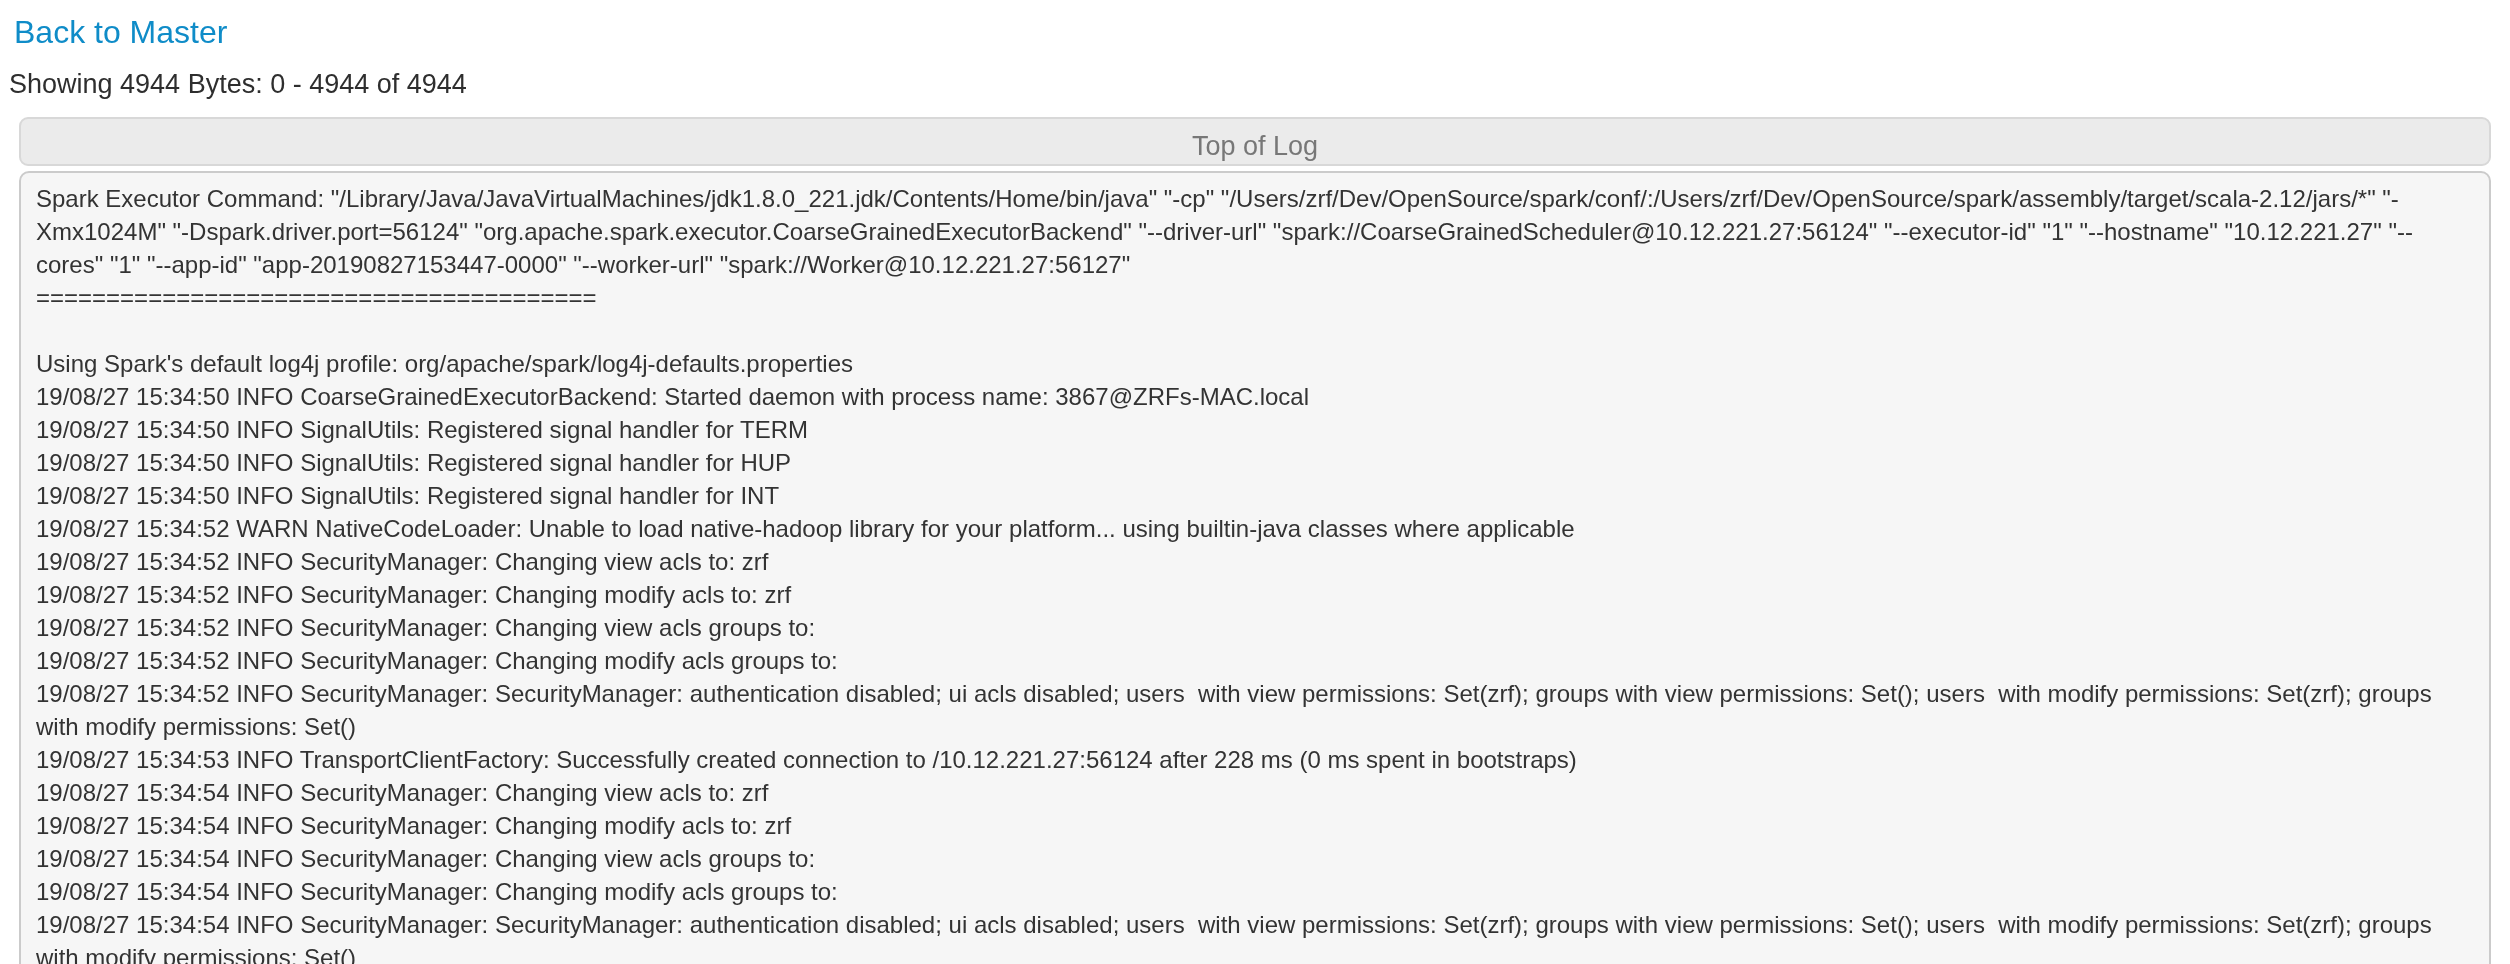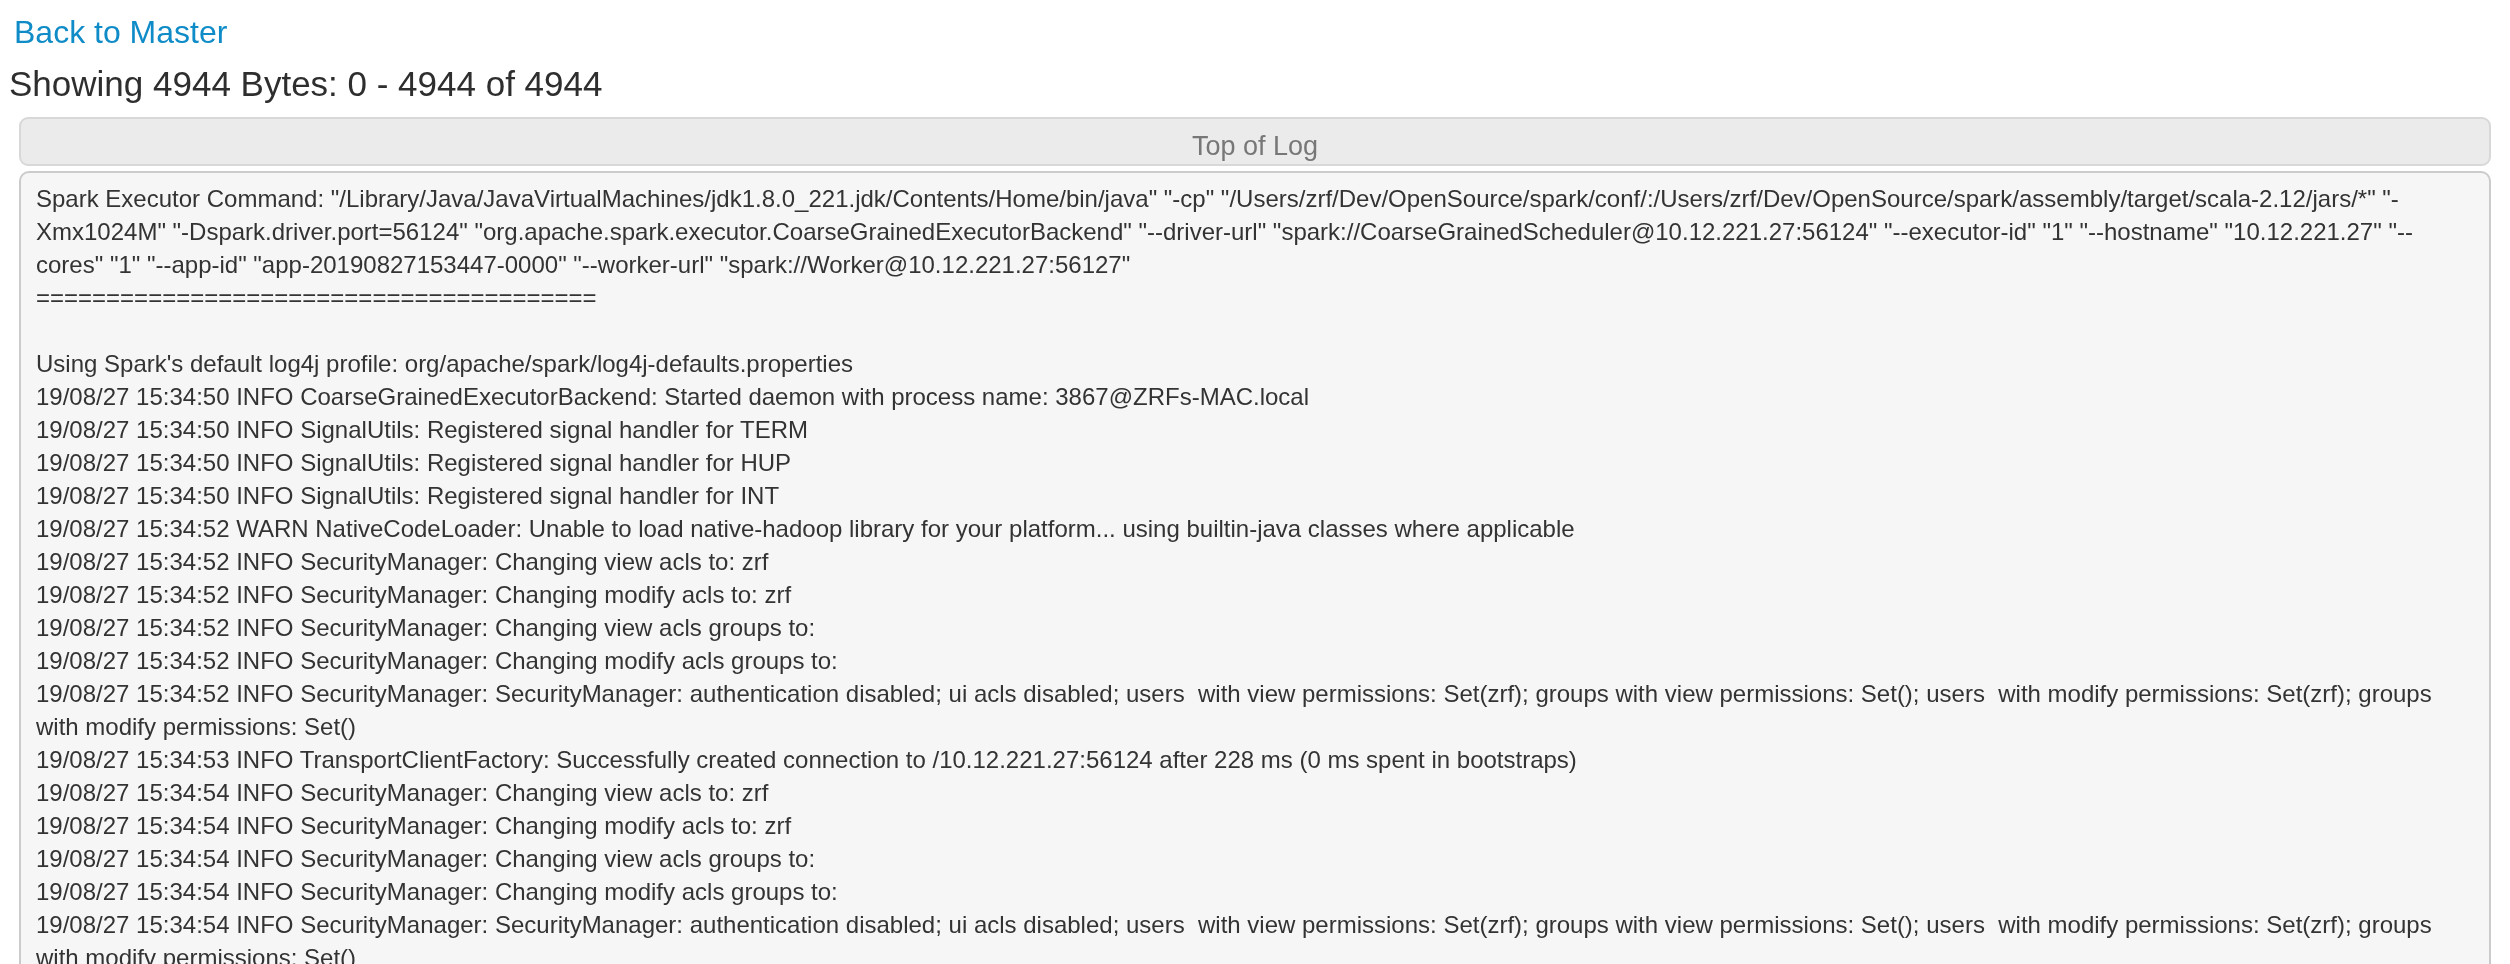--- a/index.html
+++ b/index.html
@@ -19,21 +19,21 @@
     margin: 16px 0 0 14px;
     font-size: 32px;
     line-height: 32px;
     color: #0f8cc8;
     text-decoration: none;
     cursor: pointer;
   }
 
   .byte-range {
     margin: 20px 0 0 9px;
-    font-size: 35px;
+    font-size: 27px;
     line-height: 32px;
     color: #2e2e2e;
   }
 
   .log-header-btn {
     display: block;
     box-sizing: border-box;
     width: 2472px;
     height: 49px;
     margin: 17px 0 0 19px;

